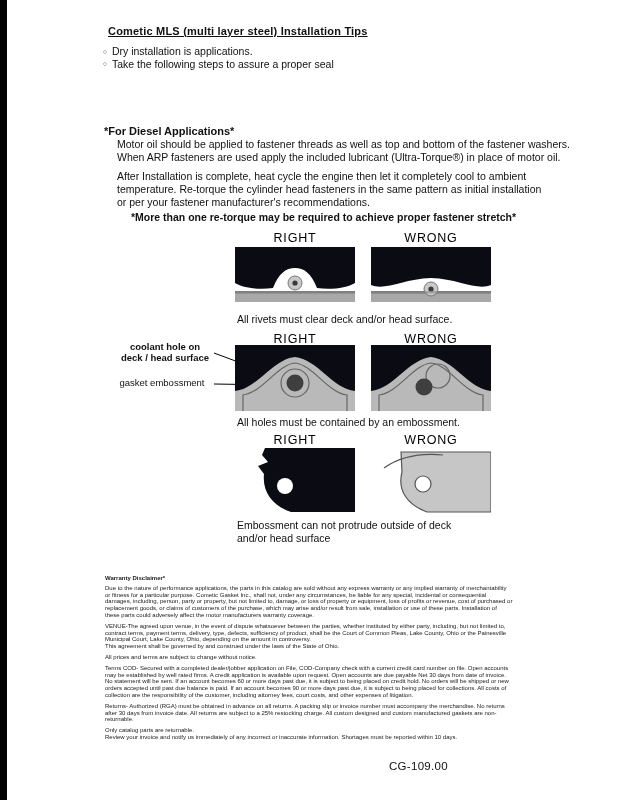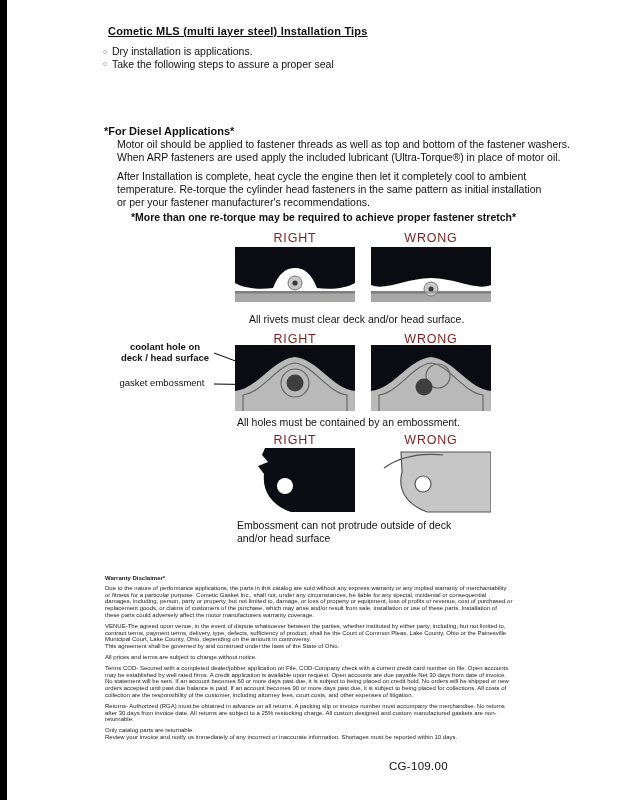--- a/index.html
+++ b/index.html
@@ -24,37 +24,37 @@
   .tip::before { content:"○"; font-size:6.5px; vertical-align:1.5px; margin-right:5px; }
   .subtip { padding-left:18px; }
   .subtip::before { content:"●"; font-size:6.5px; vertical-align:1.5px; margin-right:5px; }
 
   .diesel-heading { left:104px; top:119px; font-size:11px; font-weight:bold;margin-top:6px; }
   .body-para { font-size:10.5px; line-height:13px; }
   .para1 { left:117px; top:138px; width:485px; }
   .para2 { left:117px; top:170px; width:485px; }
   .note  { left:131px; top:211px; width:485px;font-weight:bold; }
 
-  .fig-label { width:120px; text-align:center; font-size:12.5px; letter-spacing:0.8px; color:#7f1d1d; }
+  .fig-label { width:120px; text-align:center; font-size:12.5px; letter-spacing:0.8px; color:#000000; }
   .lbl-left  { left:235px; }
   .lbl-right { left:371px; }
   .row1-lbl { top:231px; }
   .row2-lbl { top:332px; }
   .row3-lbl { top:433px; }
 
   .panel { width:120px; }
   .p-left  { left:235px; }
   .p-right { left:371px; }
   .row1-panel { top:247px; height:62px; }
   .row2-panel { top:345px; height:66px; }
   .row3-panel { top:446px; height:68px; }
   .panel svg { display:block; width:100%; height:100%; }
 
   .caption { left:237px; font-size:10.5px; line-height:12.5px; }
-  .cap1 { top:313px; width:260px;margin-left:12px; }
+  .cap1 { top:313px; width:260px; }
   .cap2 { top:416px; width:260px; }
   .cap3 { top:519px; width:230px; }
 
   .annot { font-size:9.5px; line-height:11px; text-align:center; }
   .annot-1 { left:116px; top:341px; width:98px;font-weight:bold; }
   .annot-2 { left:110px; top:377px; width:104px; }
   .leader-lines { left:212px; top:348px; width:88px; height:44px; }
 
   .legal { left:105px; top:575px; width:408px; font-size:6px; line-height:6.8px; color:#1a1a1a; }
   .legal-heading { font-weight:bold; margin-bottom:3px; }

